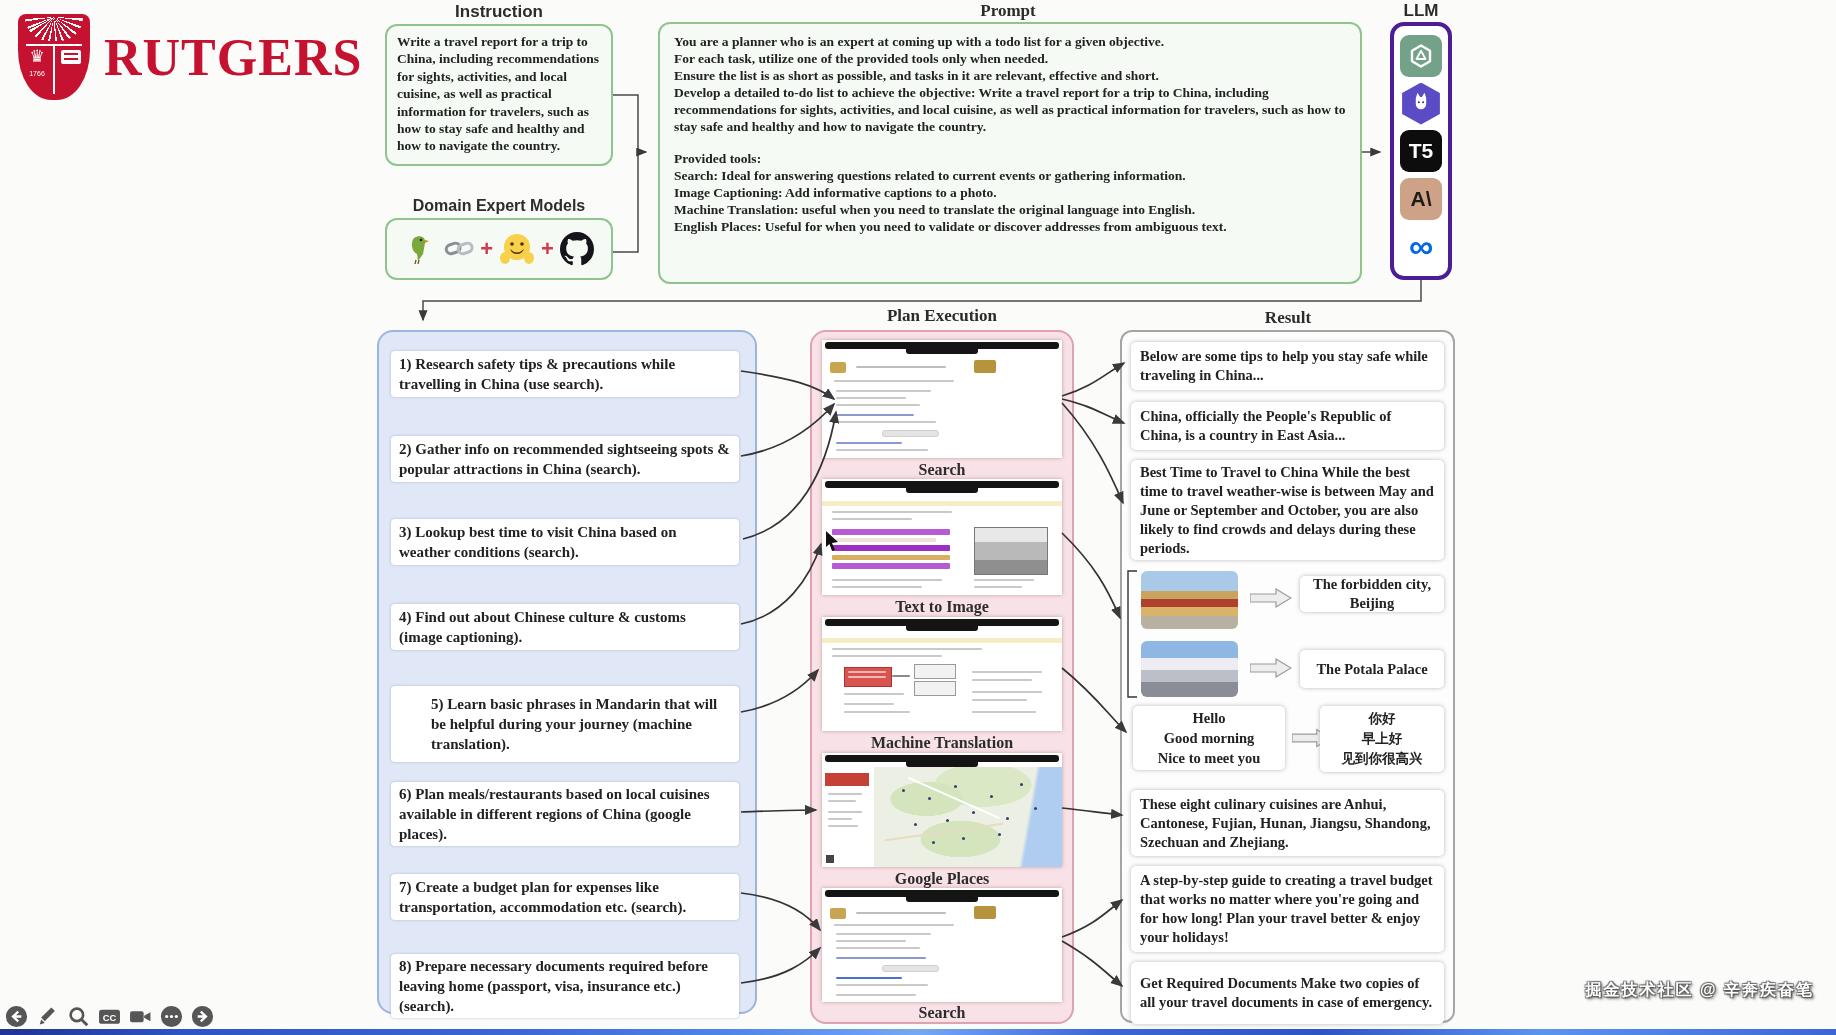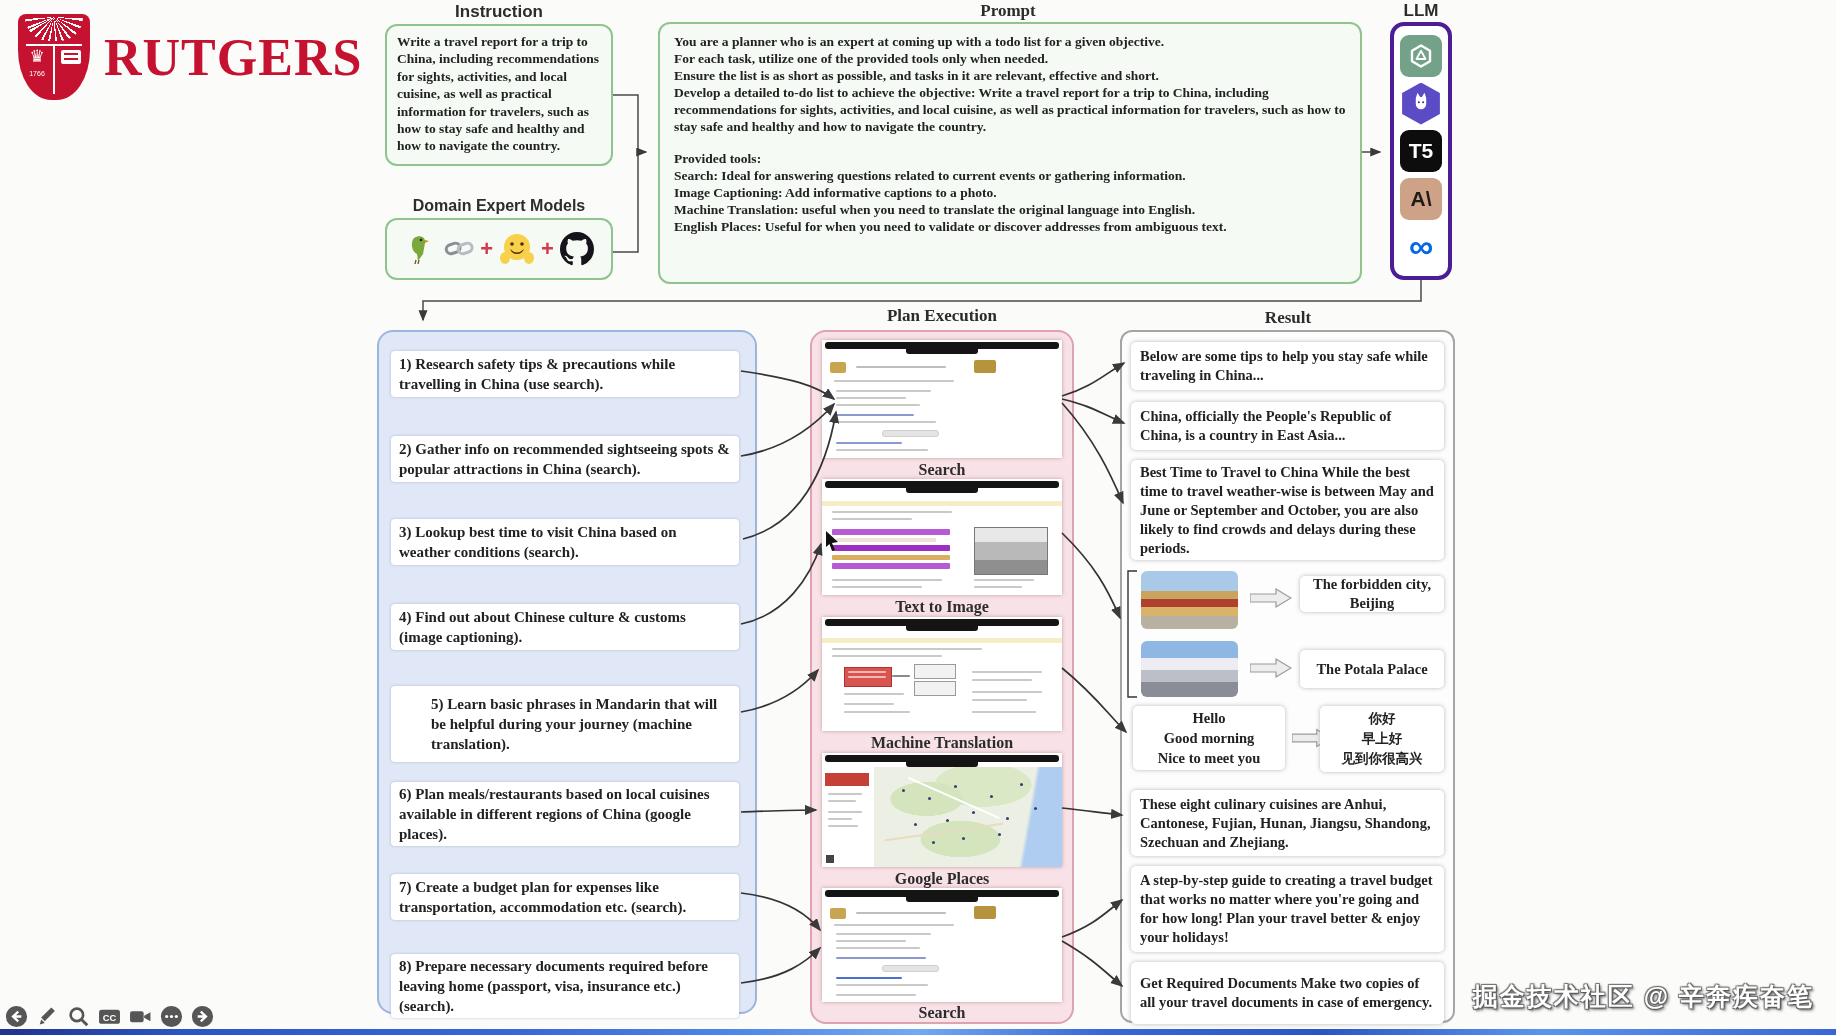--- a/index.html
+++ b/index.html
@@ -76,21 +76,21 @@
   .photo.fc{background:linear-gradient(#a9c9e9 0 34%,#caa45c 34% 48%,#b0402e 48% 62%,#d9b36a 62% 78%,#b8b0a0 78%);}
   .photo.pp{background:linear-gradient(#8fb7e3 0 30%,#ececf2 30% 52%,#bcbfc7 52% 74%,#8a8d96 74%);}
   .blockarrow{position:absolute;}
   .tr-line{display:block;text-align:center;}
   .cjk{font-family:"Liberation Sans",sans-serif;}
   
   .player{position:absolute;left:5px;bottom:7px;display:flex;gap:8px;align-items:center;}
   .pbtn{width:23px;height:23px;display:flex;align-items:center;justify-content:center;cursor:pointer;}
   .progress{position:absolute;left:0;right:0;bottom:0;height:6px;
      background:linear-gradient(90deg,#20338f 0%,#2c55c4 10%,#3a66d6 28%,#4f86e8 40%,#74a9f3 50%,#3a66d6 60%,#2c55c4 72%,#5b94ee 84%,#3a66d6 100%);}
-  .watermark{position:absolute;right:22px;top:980px;font-size:25px;font-weight:bold;color:#fff;
+  .watermark{position:absolute;right:22px;top:980px;font-size:16px;font-weight:bold;color:#fff;
      font-family:"Liberation Sans",sans-serif;letter-spacing:2px;
      text-shadow:1px 1px 1px #555,-1px -1px 1px #777,1px -1px 1px #666,-1px 1px 1px #666,2px 2px 3px rgba(60,60,60,.8);}
   svg.overlay{position:absolute;left:0;top:0;pointer-events:none;}
 </style>
 </head>
 <body>
 
 <div class="canvas">
 
   <div class="logo">

